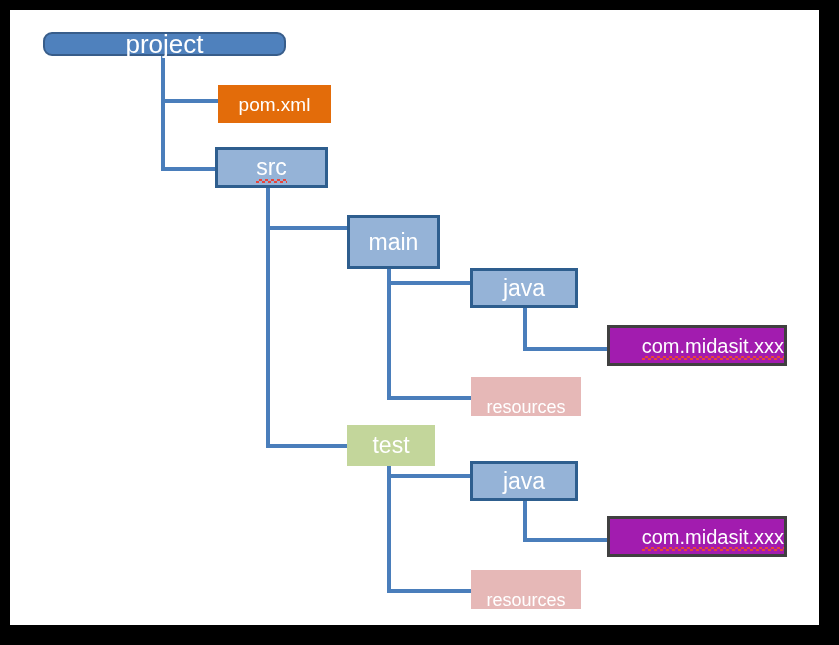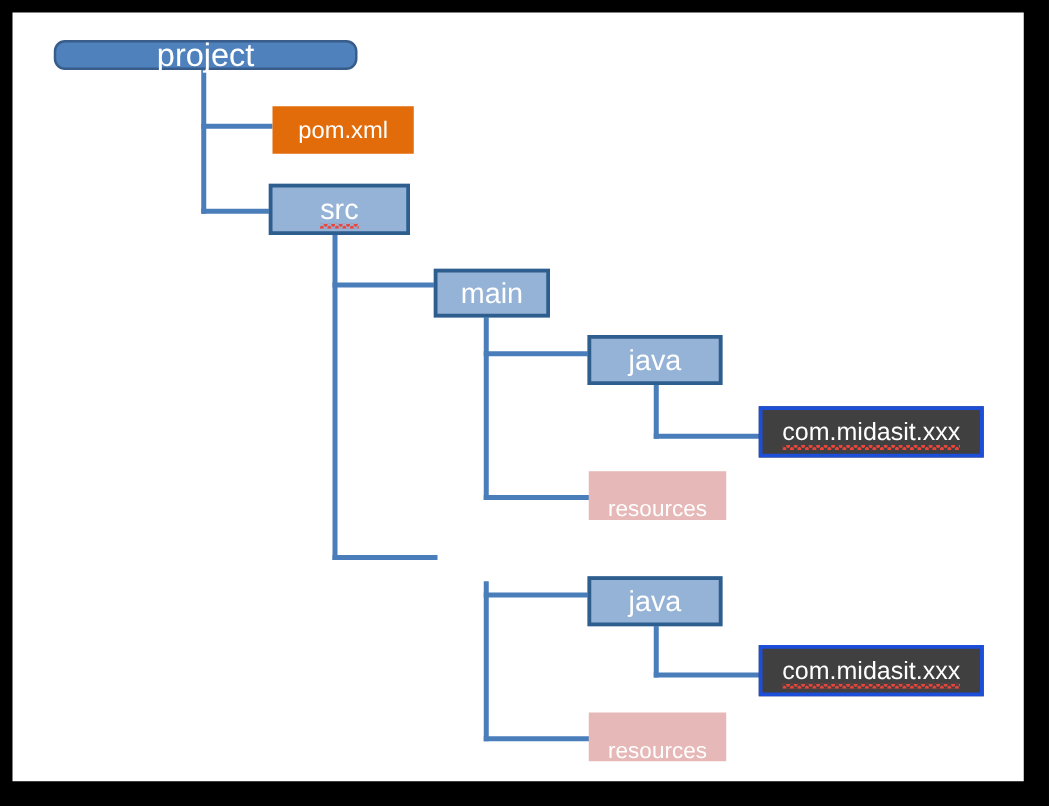--- a/index.html
+++ b/index.html
@@ -33,21 +33,21 @@
     background:#4F81BD;border:2px solid #385D8A;border-radius:9px;
     font-size:26px;
   }
   .n-orange{
     background:#E36C0A;border:none;font-size:19px;
   }
   .n-lightblue{
     background:#95B3D7;border:3px solid #2E5E8E;font-size:23px;
   }
   .n-lightblue-sm{
-    background:#404040;border:3px solid #1d4ed8;font-size:20px;
+    background:#a21caf;border:3px solid #404040;font-size:20px;justify-content:flex-end;
   }
   .n-green{
     background:#C3D69B;border:none;font-size:23px;
   }
   .n-pink{
     background:#E6B8B7;border:none;font-size:18px;align-items:flex-end;
   }
 
   
   .squiggle::after{
@@ -92,36 +92,39 @@
     </div>
 
     <div class="node n-orange" style="left:208px; top:75px; width:113px; height:38px;">
       <span class="lbl">pom.xml</span>
     </div>
 
     <div class="node n-lightblue" style="left:205px; top:137px; width:113px; height:41px;">
       <span class="lbl underline squiggle">src</span>
     </div>
 
-    <div class="node n-lightblue" style="left:337px; top:205px; width:93px; height:39px;">
+    <div class="node n-lightblue" style="left:337px; top:205px; width:93px; height:54px;">
       <span class="lbl">main</span>
     </div>
 
     <div class="node n-lightblue" style="left:460px; top:258px; width:108px; height:40px;">
       <span class="lbl">java</span>
     </div>
 
     <div class="node n-lightblue-sm" style="left:597px; top:315px; width:180px; height:41px;">
       <span class="lbl underline squiggle">com.midasit.xxx</span>
     </div>
 
     <div class="node n-pink" style="left:461px; top:367px; width:110px; height:39px;">
       <span class="lbl">resources</span>
     </div>
 
+    <div class="node n-green" style="left:337px; top:415px; width:88px; height:41px;">
+      <span class="lbl">test</span>
+    </div>
 
     <div class="node n-lightblue" style="left:460px; top:451px; width:108px; height:40px;">
       <span class="lbl">java</span>
     </div>
 
     <div class="node n-lightblue-sm" style="left:597px; top:506px; width:180px; height:41px;">
       <span class="lbl underline squiggle">com.midasit.xxx</span>
     </div>
 
     <div class="node n-pink" style="left:461px; top:560px; width:110px; height:39px;">

